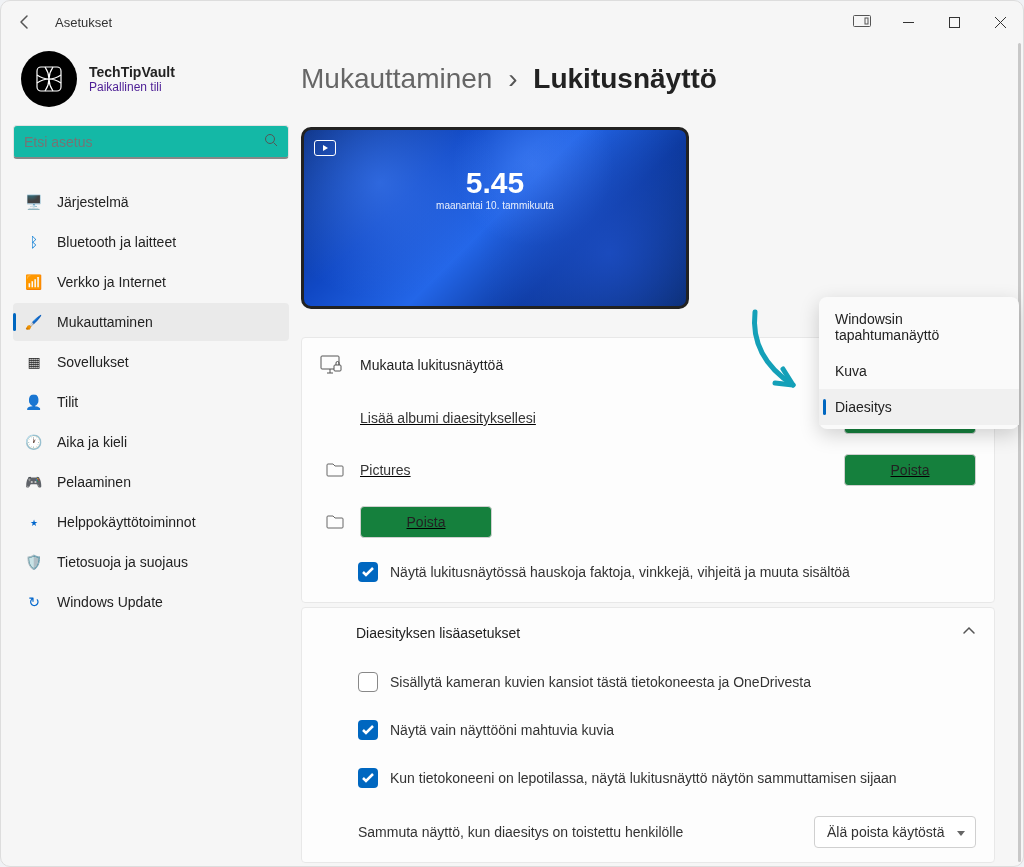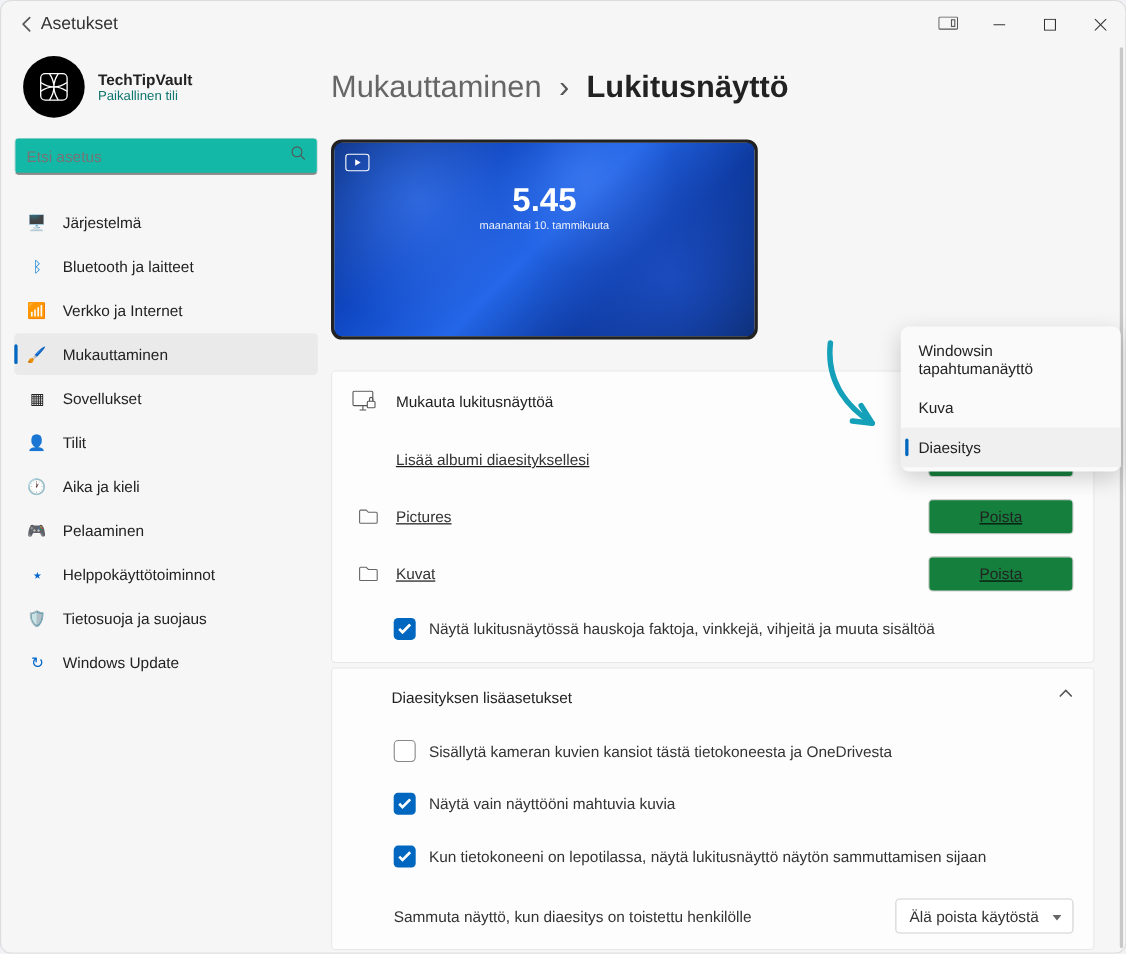--- a/index.html
+++ b/index.html
@@ -1,31 +1,31 @@
 <!DOCTYPE html>
 <html><head>
 <meta charset="utf-8">
 <style>
 * { box-sizing: border-box; margin: 0; padding: 0; font-family: "Segoe UI", -apple-system, sans-serif; }
 body { background: #f0f2f5; overflow: hidden; }
 .window { width: 1024px; height: 867px; background: #f6f6f6; border-radius: 10px; position: relative; overflow: hidden; border: 1px solid #ddd; }
 .titlebar { height: 42px; display: flex; align-items: center; padding: 0 12px; }
 .back-btn { width: 24px; height: 24px; display: flex; align-items: center; justify-content: center; cursor: pointer; color: #555; }
-.title { font-size: 16px; color: #333; }
+.title { margin-left: 18px; font-size: 13px; color: #333; }
 .win-controls { position: absolute; right: 0; top: 0; display: flex; align-items: center; height: 42px; }
 .win-ctrl { width: 46px; height: 32px; display: flex; align-items: center; justify-content: center; cursor: pointer; color: #333; }
 .extra-icon { width: 46px; height: 32px; display: flex; align-items: center; justify-content: center; color: #555; }
 
 .content { display: flex; height: calc(100% - 42px); }
 .sidebar { width: 300px; padding: 0 12px 12px 12px; flex-shrink: 0; }
 .account { display: flex; align-items: center; padding: 8px 8px 18px 8px; gap: 12px; }
 .avatar { width: 56px; height: 56px; border-radius: 50%; background: #000; display: flex; align-items: center; justify-content: center; }
 .avatar svg { width: 40px; height: 40px; }
 .acct-name { font-size: 14px; font-weight: 600; color: #222; }
-.acct-sub { font-size: 12px; color: #0f766e; }
+.acct-sub { font-size: 12px; color: #4c1d95; }
 .search-box { width: 100%; height: 34px; background: #14b8a6; border: 1px solid #e2e2e2; border-bottom: 2px solid #888; border-radius: 4px; display: flex; align-items: center; padding: 0 10px; margin-bottom: 24px; }
 .search-box input { border: none; outline: none; flex: 1; font-size: 14px; background: transparent; color: #333; }
 .search-icon { color: #555; }
 .nav { list-style: none; }
 .nav-item { display: flex; align-items: center; height: 38px; padding: 0 12px; border-radius: 4px; cursor: pointer; font-size: 14px; color: #222; gap: 14px; margin-bottom: 2px; }
 .nav-item.active { background: #eaeaea; position: relative; }
 .nav-item.active::before { content: ""; position: absolute; left: 0; top: 10px; bottom: 10px; width: 3px; background: #0067c0; border-radius: 2px; }
 .nav-icon { width: 18px; height: 18px; display: flex; align-items: center; justify-content: center; font-size: 14px; }
 
 .main { flex: 1; padding: 20px 28px 0 0; overflow-y: auto; position: relative; }
@@ -225,21 +225,20 @@
             </span>
           <span class="row-text">Pictures</span>
           <button class="btn">Poista</button>
         </div>
         <div class="row">
           <span class="folder-icon">
               <svg width="18" height="16" viewBox="0 0 18 16">
                 <path d="M1 3 a1 1 0 0 1 1-1 h5 l2 2 h7 a1 1 0 0 1 1 1 v8 a1 1 0 0 1-1 1 H2 a1 1 0 0 1-1-1 Z" stroke="currentColor" fill="none"></path>
               </svg>
             </span>
-          <span class="row-text">Kuvat</span>
           <button class="btn">Poista</button>
         </div>
         <div class="checkbox-row">
           <div class="chk checked">
               <svg width="12" height="10" viewBox="0 0 12 10">
                 <path d="M1 5 L4 8 L11 1"></path>
               </svg>
             </div>
           <span>Näytä lukitusnäytössä hauskoja faktoja, vinkkejä, vihjeitä ja muuta sisältöä</span>
         </div>

